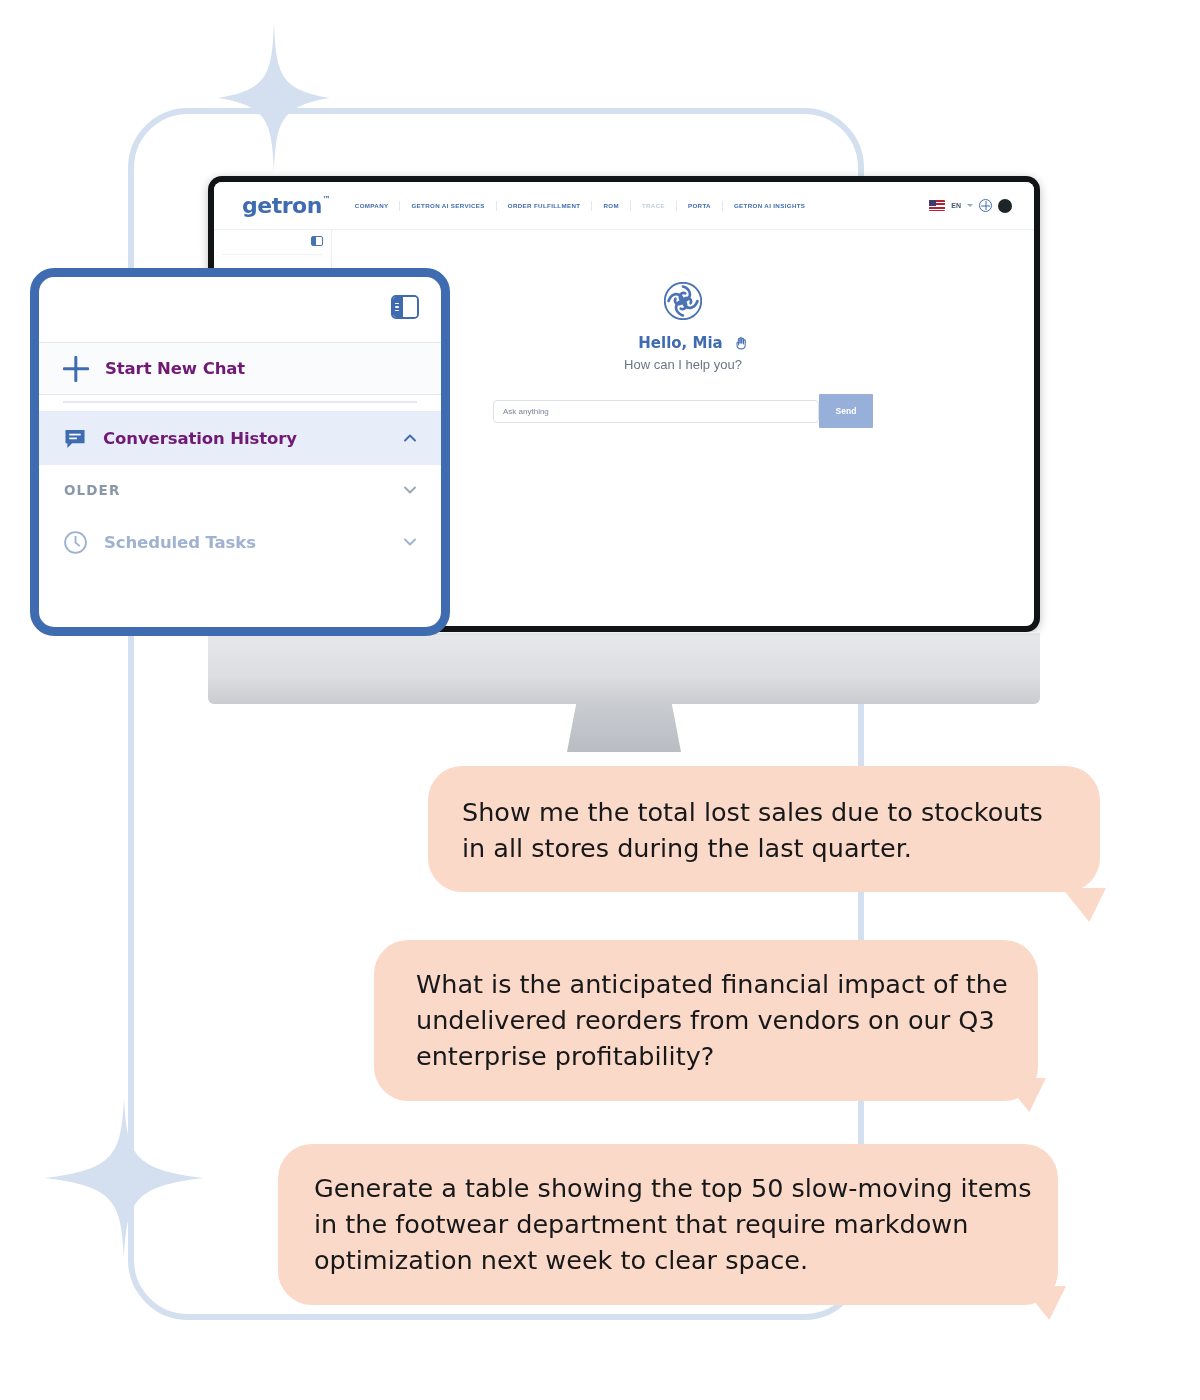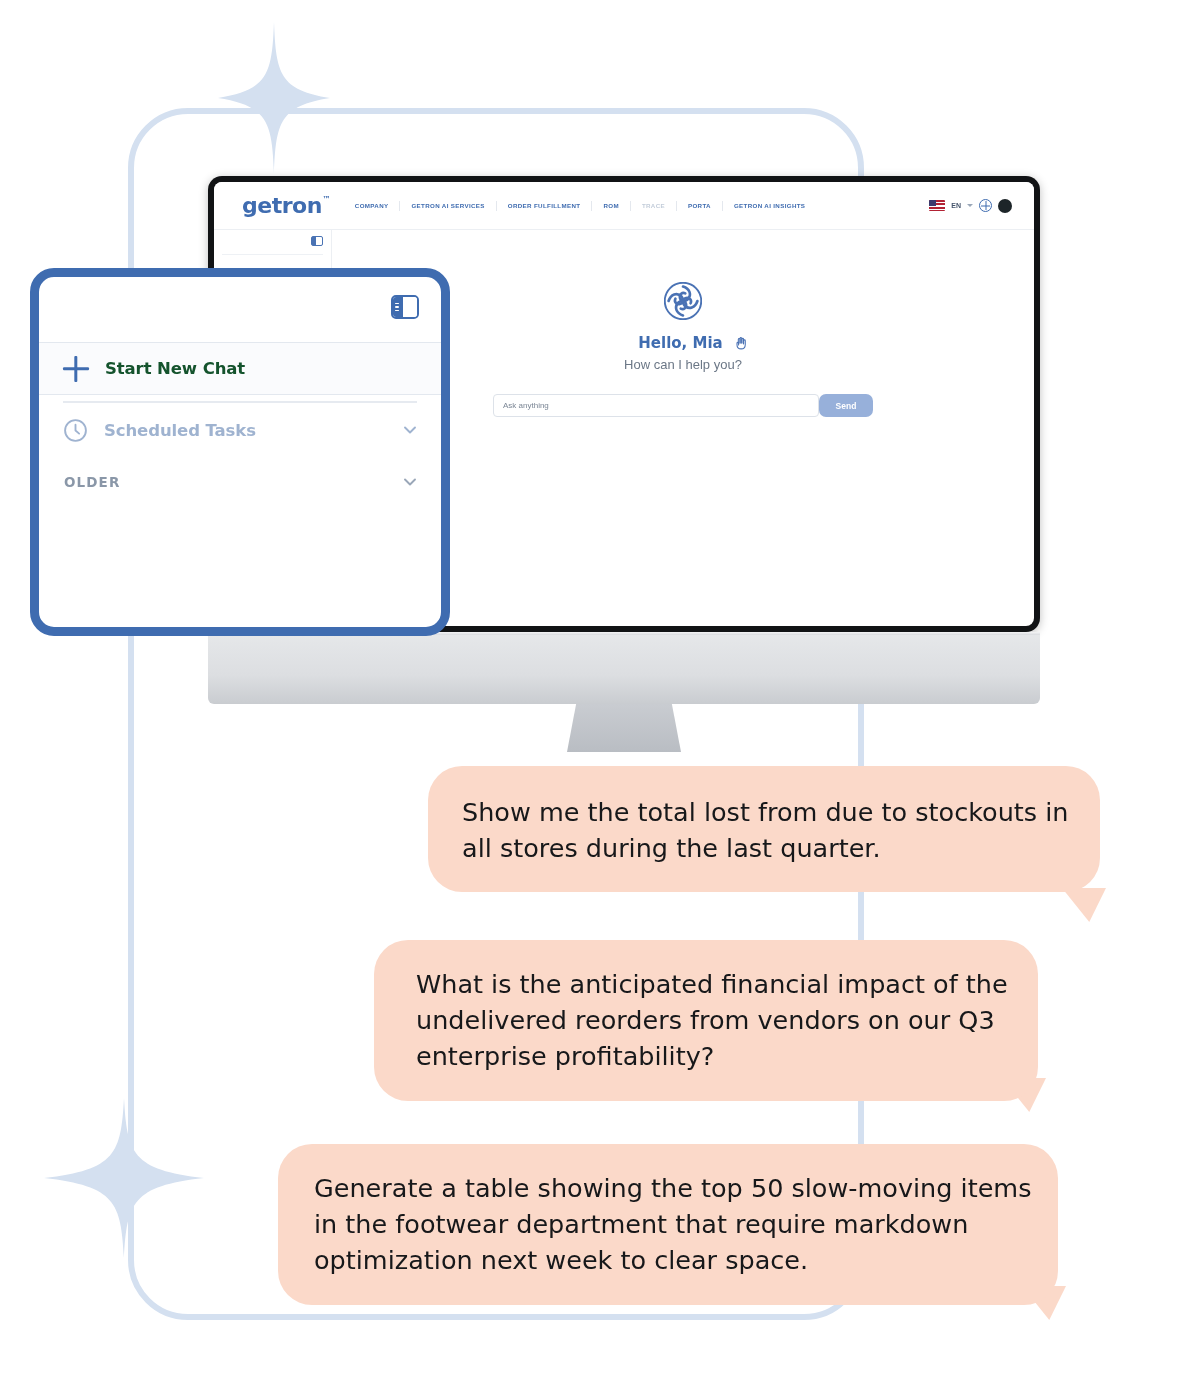--- a/index.html
+++ b/index.html
@@ -114,21 +114,21 @@
   .composer { display: flex; align-items: center; gap: 0; }
   .ask-input {
     width: 326px; height: 23px;
     border: 1px solid #dde2e9; border-radius: 4px;
     background: #fff; padding: 0 9px;
     font-size: 8px; color: #7b8695;
     font-family: "Liberation Sans", sans-serif;
     display: flex; align-items: center;
   }
   .send-btn {
-    width: 54px; height: 23px; border-radius: 7px;
+    width: 54px; height: 34px; border-radius: 1px;
     background: #97b0da; color: #fff; border: none;
     font-size: 8.5px; font-weight: 700;
     display:flex; align-items:center; justify-content:center;
     font-family: "Liberation Sans", sans-serif;
   }
 
   
   .float-card {
     position: absolute; left: 30px; top: 268px;
     width: 420px; height: 368px;
@@ -156,21 +156,21 @@
     display: flex; align-items: center; gap: 16px;
     padding: 0 24px; height: 52px;
   }
   .fc-newchat { background:#fafbfd; border-bottom: 1px solid #e3e8ef; }
   .plus-icon { width: 26px; height: 26px; position: relative; flex: 0 0 26px; }
   .plus-icon::before, .plus-icon::after {
     content:""; position:absolute; background:#3f6cb0; border-radius:1px;
   }
   .plus-icon::before { left:0; right:0; top:50%; height:3.4px; transform:translateY(-50%); }
   .plus-icon::after { top:0; bottom:0; left:50%; width:3.4px; transform:translateX(-50%); }
-  .fc-label { font-size: 16.5px; font-weight: 700; color:#14532d; letter-spacing:-0.1px; }
+  .fc-label { font-size: 16.5px; font-weight: 700; color:#701a75; letter-spacing:-0.1px; }
   .fc-divider { height: 2px; background:#e6eaf0; margin: 6px 24px 0; }
 
   .fc-history {
     background:#e7eefa; height: 54px; margin-top: 8px;
   }
   .bubble-icon { width: 24px; height: 21px; flex: 0 0 24px; }
   .chev { width: 14px; height: 14px; margin-left:auto; flex: 0 0 14px; }
 
   .fc-older { height: 50px; }
   .fc-older .fc-label { font-size: 13.5px; font-weight: 700; color:#8a97a8; letter-spacing: 1.1px; padding-left: 1px; }
@@ -299,42 +299,53 @@
       </span>
     </div>
 
     <div class="fc-row fc-newchat">
       <span class="plus-icon"></span>
       <span class="fc-label">Start New Chat</span>
     </div>
 
     <div class="fc-divider"></div>
 
+    <div class="fc-row fc-history">
+      <svg class="bubble-icon" viewBox="0 0 24 22">
+        <path d="M2 2h20v14H9l-5 5v-5H2z" fill="#3f6cb0"></path>
+        <rect x="6" y="6" width="12" height="1.8" fill="#ffffff"></rect>
+        <rect x="6" y="10" width="8" height="1.8" fill="#ffffff"></rect>
+      </svg>
+      <span class="fc-label">Conversation History</span>
+      <svg class="chev" viewBox="0 0 14 14">
+        <path d="M2 9.5L7 4.5l5 5" fill="none" stroke="#3f6cb0" stroke-width="1.9" stroke-linecap="round" stroke-linejoin="round"></path>
+      </svg>
+    </div>
+
+    <div class="fc-row fc-older">
+      <span class="fc-label">OLDER</span>
+      <svg class="chev" viewBox="0 0 14 14">
+        <path d="M2 4.5L7 9.5l5-5" fill="none" stroke="#9aa7b8" stroke-width="1.9" stroke-linecap="round" stroke-linejoin="round"></path>
+      </svg>
+    </div>
 
     <div class="fc-row fc-tasks">
       <svg class="clock-icon" viewBox="0 0 24 24">
         <circle cx="12" cy="12" r="10" fill="none" stroke="#9fb3d0" stroke-width="1.8"></circle>
         <path d="M12 6.5V12l3.5 3" fill="none" stroke="#9fb3d0" stroke-width="1.8" stroke-linecap="round" stroke-linejoin="round"></path>
       </svg>
       <span class="fc-label">Scheduled Tasks</span>
       <svg class="chev" viewBox="0 0 14 14">
         <path d="M2 4.5L7 9.5l5-5" fill="none" stroke="#9fb3d0" stroke-width="1.9" stroke-linecap="round" stroke-linejoin="round"></path>
       </svg>
     </div>
-
-    <div class="fc-row fc-older">
-      <span class="fc-label">OLDER</span>
-      <svg class="chev" viewBox="0 0 14 14">
-        <path d="M2 4.5L7 9.5l5-5" fill="none" stroke="#9aa7b8" stroke-width="1.9" stroke-linecap="round" stroke-linejoin="round"></path>
-      </svg>
-    </div>
   </div>
 
   <div class="tail t1"></div>
-  <div class="bubble bub1">Show me the total lost from due to stockouts in all stores during the last quarter.</div>
+  <div class="bubble bub1">Show me the total lost sales due to stockouts in all stores during the last quarter.</div>
 
   <div class="tail t2"></div>
   <div class="bubble bub2">What is the anticipated financial impact of the undelivered reorders from vendors on our Q3 enterprise profitability?</div>
 
   <div class="tail t3"></div>
   <div class="bubble bub3">Generate a table showing the top 50 slow-moving items in the footwear department that require markdown optimization next week to clear space.</div>
 
 </div>
 
 </body></html>

